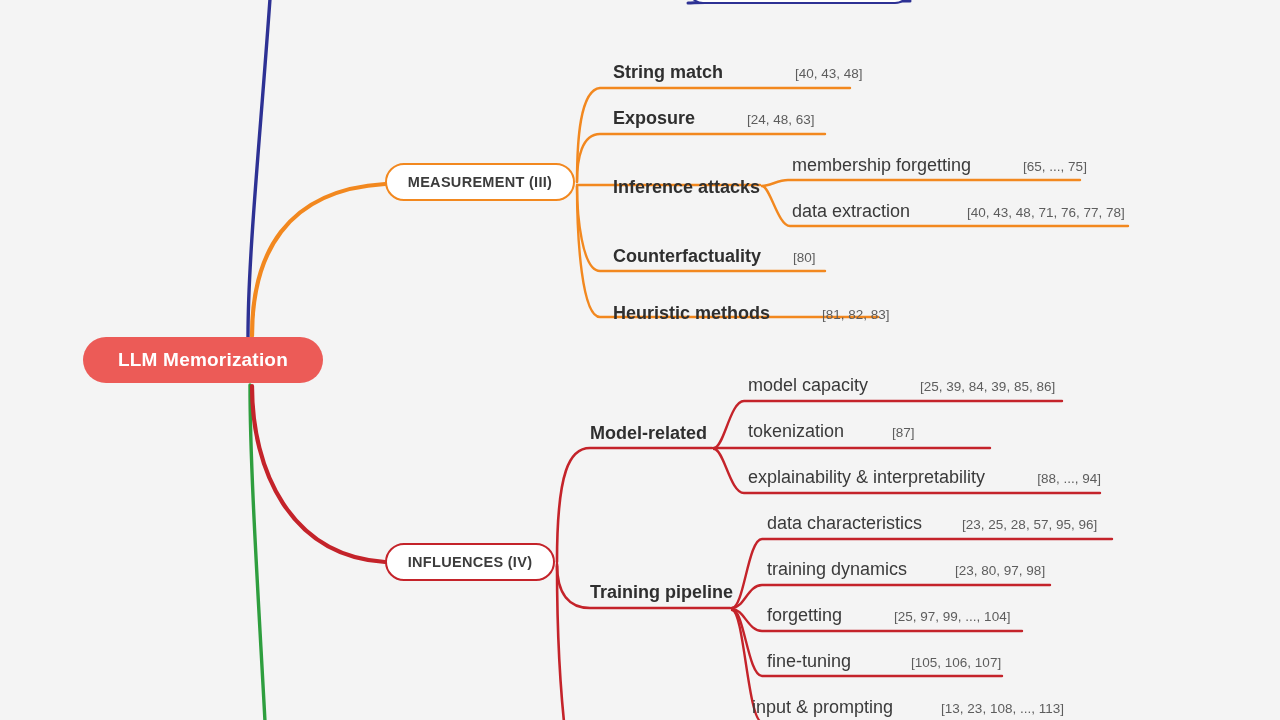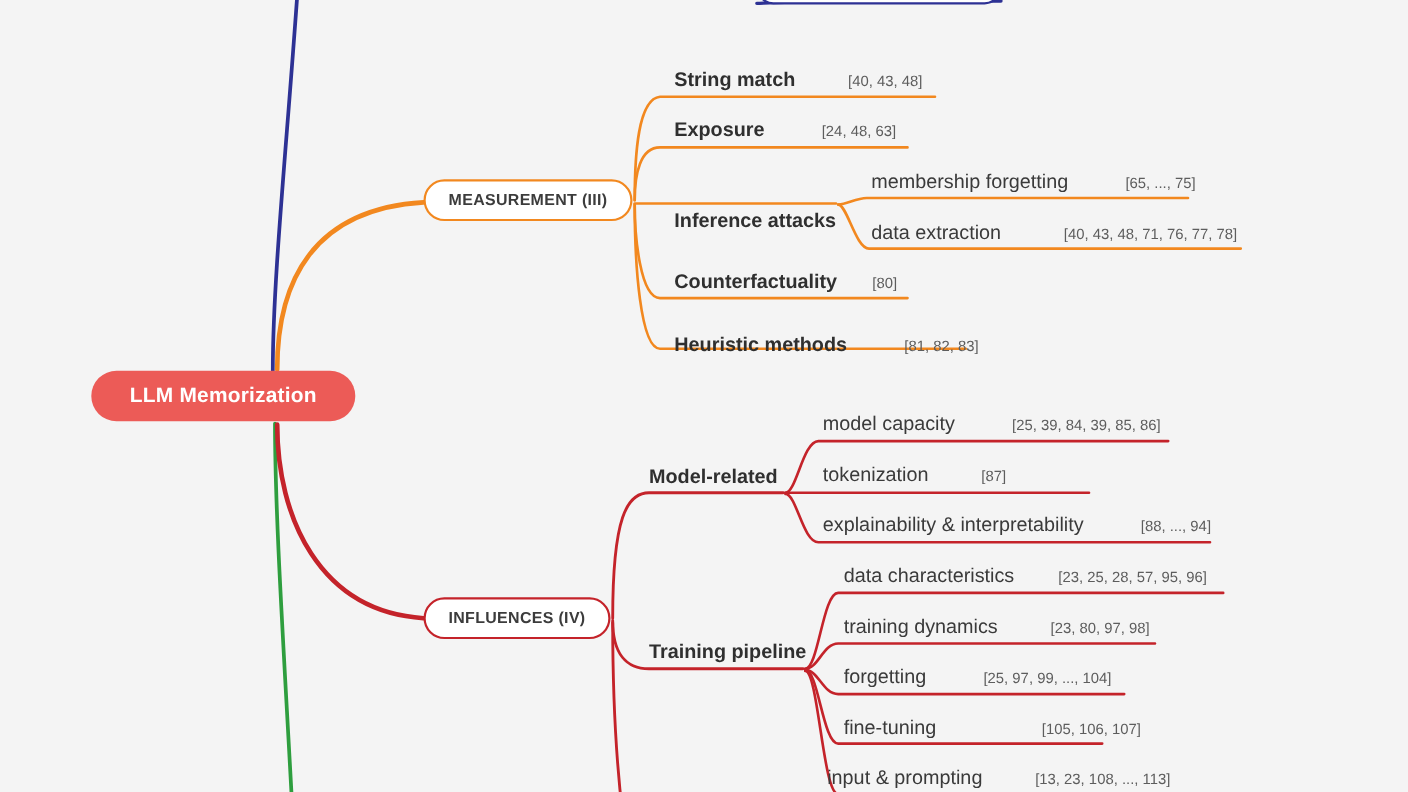--- a/index.html
+++ b/index.html
@@ -95,29 +95,29 @@
   <div class="node cat-node cat-influence">
     <span>INFLUENCES (IV)</span>
   </div>
 
   <div class="node cat-node cat-measure">
     <span>MEASUREMENT (III)</span>
   </div>
 
   <div class="row lvl1" style="left:613px;top:62px;">
     <span class="lbl">String match</span>
-    <span class="cit" style="margin-left:48px;">[40, 43, 48]</span>
+    <span class="cit" style="margin-left:72px;">[40, 43, 48]</span>
   </div>
 
   <div class="row lvl1" style="left:613px;top:108px;">
     <span class="lbl">Exposure</span>
     <span class="cit" style="margin-left:52px;">[24, 48, 63]</span>
   </div>
 
-  <div class="row lvl1" style="left:613px;top:190px;">
+  <div class="row lvl1" style="left:613px;top:177px;">
     <span class="lbl">Inference attacks</span>
   </div>
 
   <div class="row lvl2" style="left:792px;top:155px;">
     <span class="lbl">membership forgetting</span>
     <span class="cit" style="margin-left:52px;">[65, ..., 75]</span>
   </div>
 
   <div class="row lvl2" style="left:792px;top:201px;">
     <span class="lbl">data extraction</span>
@@ -165,21 +165,21 @@
   <div class="row lvl2" style="left:767px;top:559px;">
     <span class="lbl">training dynamics</span>
     <span class="cit" style="margin-left:48px;">[23, 80, 97, 98]</span>
   </div>
 
   <div class="row lvl2" style="left:767px;top:605px;">
     <span class="lbl">forgetting</span>
     <span class="cit" style="margin-left:52px;">[25, 97, 99, ..., 104]</span>
   </div>
 
-  <div class="row lvl2" style="left:767px;top:651px;gap:36px;">
+  <div class="row lvl2" style="left:767px;top:651px;">
     <span class="lbl">fine-tuning</span>
     <span class="cit" style="margin-left:60px;">[105, 106, 107]</span>
   </div>
 
   <div class="row lvl2" style="left:752px;top:697px;">
     <span class="lbl">input &amp; prompting</span>
     <span class="cit" style="margin-left:48px;">[13, 23, 108, ..., 113]</span>
   </div>
 
 </div>

